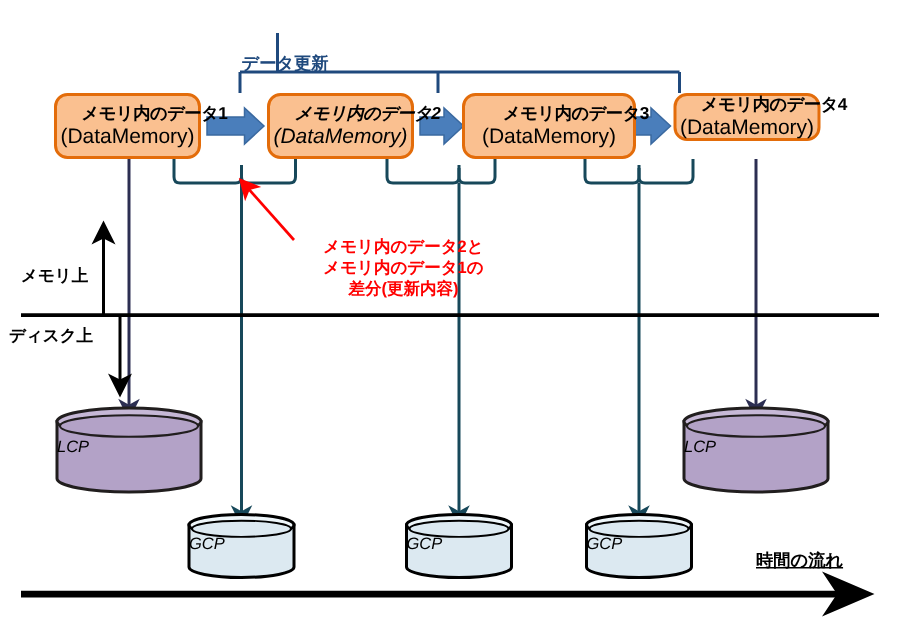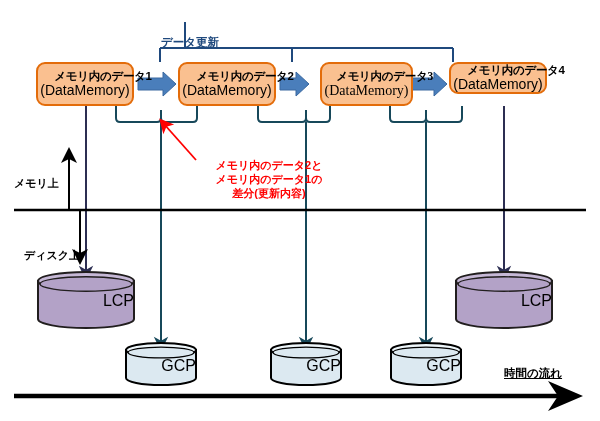--- a/index.html
+++ b/index.html
@@ -43,24 +43,25 @@
     letter-spacing: -0.3px;
     white-space: nowrap;
     margin-left: 36px;
   }
   .mem-box .l2 {
     font-size: 14px;
     white-space: nowrap;
   }
   .cyl-label {
     position: absolute;
-    text-align: right;
-    font-size: 16px;
-    color: #000000;
-    white-space: nowrap;
+    text-align: left;
+    font-size: 11px;
+    color: #000000;
+    white-space: nowrap;
+    font-style: italic;
   }
   .txt {
     position: absolute;
     white-space: nowrap;
   }
   .txt-update {
     font-size: 11.5px;
     font-weight: bold;
     color: #1F497D;
   }
@@ -210,41 +211,41 @@
       <ellipse cx="426" cy="352.5" rx="33" ry="5.4" fill="#DCE9F1" stroke="#000000" stroke-width="1.3"></ellipse>
     </g>
   </svg>
 
   <div class="txt txt-update" style="left:161px; top:7px;margin-top:28px;">データ更新</div>
 
   <div class="mem-box" style="left:36px; top:62px; width:98px; height:44px;">
     <div class="l1">メモリ内のデータ1</div>
     <div class="l2">(DataMemory)</div>
   </div>
-  <div class="mem-box" style="left:178px; top:62px; width:98px; height:44px;">
+  <div class="mem-box" style="left:178px; top:62px; width:98px; height:44px;font-style:italic;">
     <div class="l1">メモリ内のデータ2</div>
     <div class="l2">(DataMemory)</div>
   </div>
-  <div class="mem-box" style="left:320px; top:62px; width:93px; height:44px;font-family:Liberation Serif, serif;">
+  <div class="mem-box" style="left:308px; top:62px; width:116px; height:44px;">
     <div class="l1">メモリ内のデータ3</div>
     <div class="l2">(DataMemory)</div>
   </div>
   <div class="mem-box" style="left:449px; top:62px; width:98px; height:32px;">
     <div class="l1">メモリ内のデータ4</div>
     <div class="l2">(DataMemory)</div>
   </div>
 
   <div class="txt-red" style="left:160px; top:159px; width:185px;">
     <div>メモリ内のデータ2と</div>
     <div>メモリ内のデータ1の</div>
     <div>差分(更新内容)</div>
   </div>
 
   <div class="txt txt-axis" style="left:14px; top:176px;">メモリ上</div>
-  <div class="txt txt-axis" style="left:24px; top:216px;margin-top:32px;">ディスク上</div>
+  <div class="txt txt-axis" style="left:6px; top:216px;">ディスク上</div>
 
   <div class="txt txt-time" style="left:504px; top:366px;">時間の流れ</div>
 
   <div class="cyl-label" style="left:38px; top:292px; width:96px;">LCP</div>
   <div class="cyl-label" style="left:126px; top:357px; width:70px;">GCP</div>
   <div class="cyl-label" style="left:271px; top:357px; width:70px;">GCP</div>
   <div class="cyl-label" style="left:391px; top:357px; width:70px;">GCP</div>
   <div class="cyl-label" style="left:456px; top:292px; width:96px;">LCP</div>
 
 </div>

